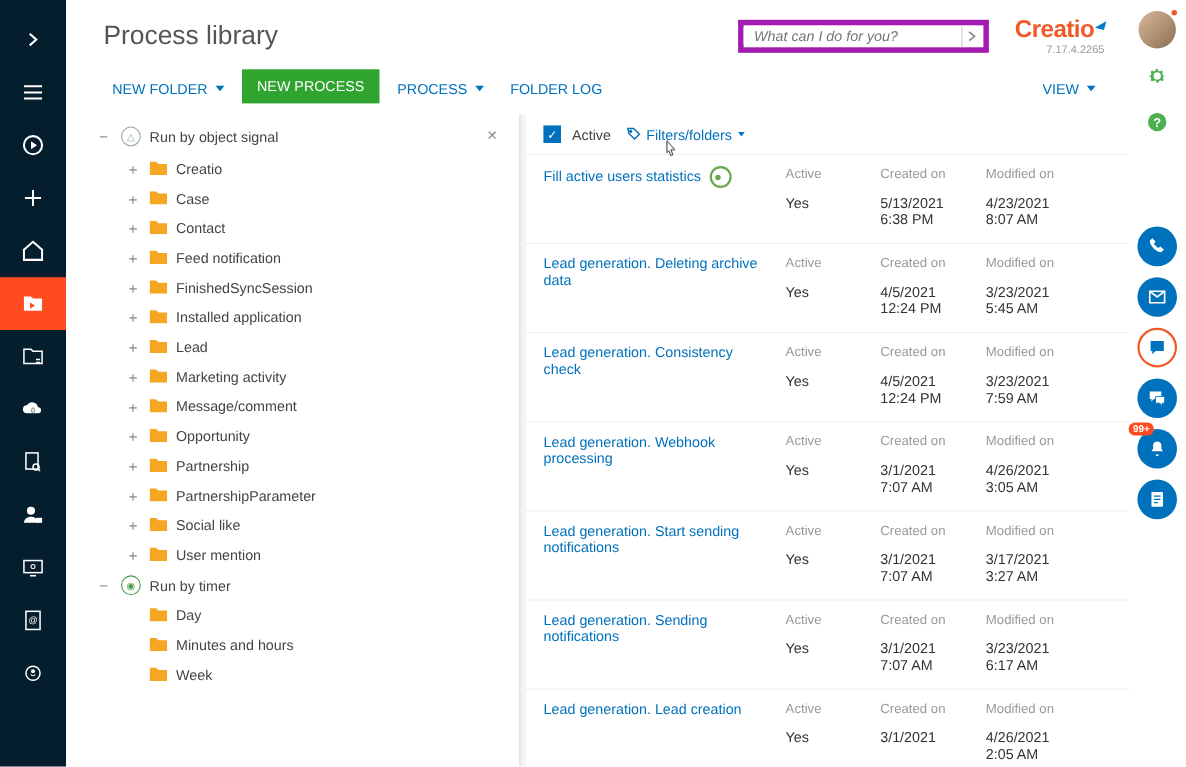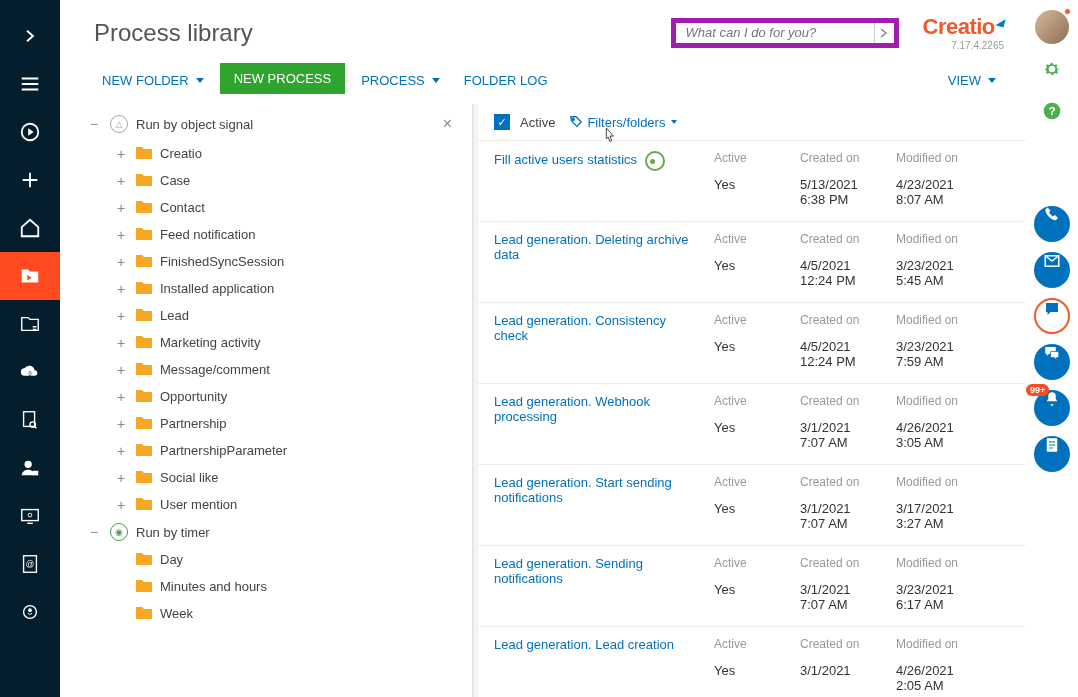--- a/index.html
+++ b/index.html
@@ -67,21 +67,21 @@
 .record .col .val { color: #333; font-size: 13px; margin-top: 12px; }
 .record .col.created { min-width: 82px;}
 .record .col.mod { min-width: 90px;}
 
 .sidebar-right { width: 52px; background: #fff; display: flex; flex-direction: column; align-items: center; padding-top: 10px; gap: 8px; }
 .avatar { width: 34px; height: 34px; border-radius: 50%; background: linear-gradient(135deg,#d8b99a,#8b6f52); position:relative;}
 .avatar .status-dot { position:absolute; top:-2px; right:-2px; width:7px; height:7px; border-radius:50%; background:#f05a28; border:1px solid #fff;}
 .right-icon { width: 34px; height: 34px; display: flex; align-items: center; justify-content: center; cursor: pointer; }
 .right-icon svg { width: 20px; height: 20px; fill: #4CAF50; }
 .right-icon.gear svg, .right-icon.help svg { fill:#4CAF50;}
-.comm-btn { width: 36px; height: 36px; border-radius: 50%; background: #0071bc; display: flex; justify-content: center; cursor: pointer; margin-top: 2px; position:relative;}
+.comm-btn { width: 36px; height: 36px; border-radius: 50%; background: #0071bc; display: flex; align-items: center; justify-content: center; cursor: pointer; margin-top: 2px; position:relative;}
 .comm-btn svg { width: 18px; height: 18px; fill: #fff; }
 .comm-btn.active { background:#fff; border:2px solid #f05a28; }
 .comm-btn.active svg { fill:#0071bc;}
 .badge { position:absolute; top:-6px; left:-8px; background:#ff4b1f; color:#fff; font-size:9px; padding:1px 4px; border-radius:8px; font-weight:bold;}
 
 .caret-sm { width: 0; height: 0; border-left: 3px solid transparent; border-right: 3px solid transparent; border-top: 4px solid currentColor; display:inline-block; margin-left:2px;}
 </style>
 </head>
 <body>
 

